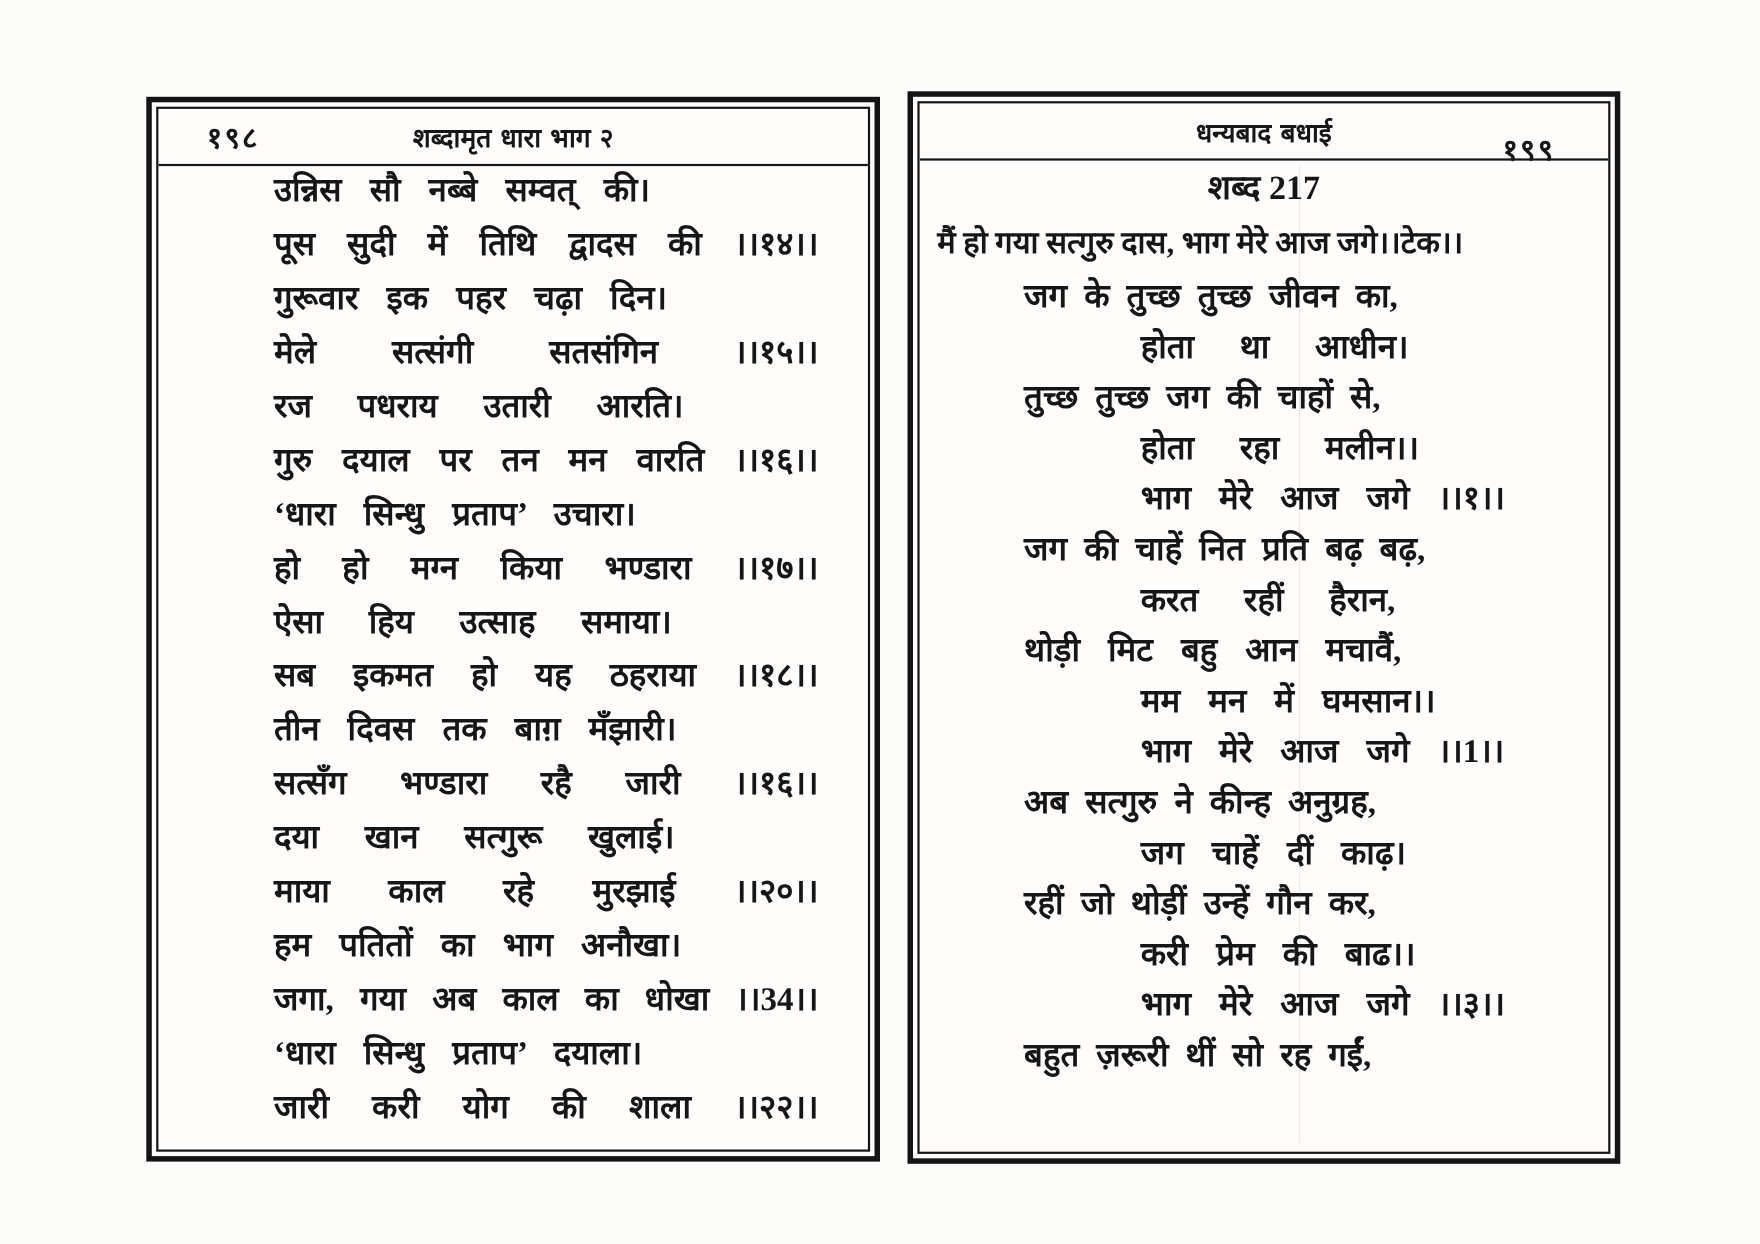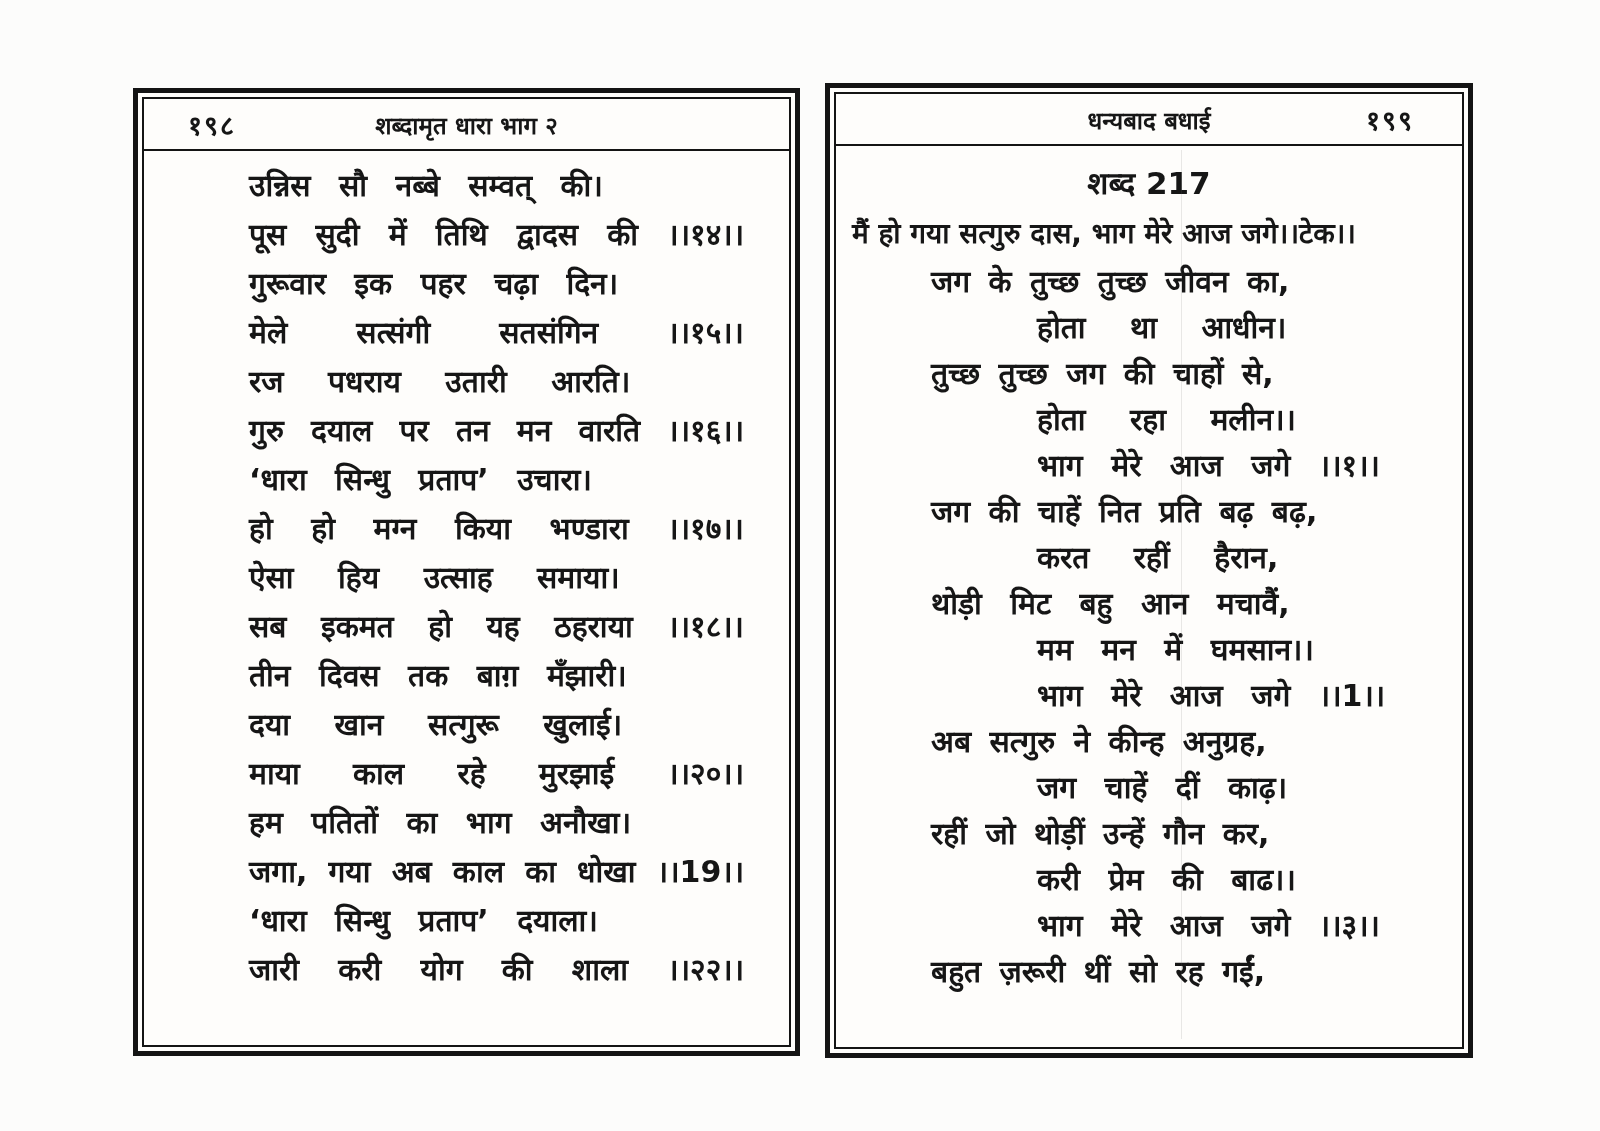--- a/index.html
+++ b/index.html
@@ -28,26 +28,26 @@
     border-bottom: 2px solid #141414;
     position: relative;
     display: flex; align-items: center; text-decoration: underline;
   }
   .pageno {
     font-size: 27px; font-weight: bold;
     position: absolute; top: 50%; transform: translateY(-50%);
     letter-spacing: 2px;
   }
   .pageno-left  { left: 44px; }
-  .pageno-right { right: 48px; }
+  .pageno-right { right: 48px; margin-top: 16px; }
   .htitle {
     position: absolute; left: 0; right: 0; text-align: center;
     font-size: 24px; font-weight: bold;
   }
-  .content { padding-top: 12px; }
+  .content { padding-top: 0; font-family: Liberation Serif, serif; }
   .vline {
     height: 49px;
     display: block;
     font-size: 30px;
     font-weight: 600;
     white-space: nowrap;
     line-height: 46px;
   }
   
   .lcontent .vline { padding-left: 105px; padding-right: 45px; }
@@ -97,24 +97,25 @@
         <div class="vline spread">पूस सुदी में तिथि द्वादस की ।।१४।।</div>
         <div class="vline ws2">गुरूवार इक पहर चढ़ा दिन।</div>
         <div class="vline spread">मेले सत्संगी सतसंगिन ।।१५।।</div>
         <div class="vline ws3">रज पधराय उतारी आरति।</div>
         <div class="vline spread">गुरु दयाल पर तन मन वारति ।।१६।।</div>
         <div class="vline ws2">‘धारा सिन्धु प्रताप’ उचारा।</div>
         <div class="vline spread">हो हो मग्न किया भण्डारा ।।१७।।</div>
         <div class="vline ws3">ऐसा हिय उत्साह समाया।</div>
         <div class="vline spread">सब इकमत हो यह ठहराया ।।१८।।</div>
         <div class="vline ws2">तीन दिवस तक बाग़ मँझारी।</div>
+        <div class="vline spread">सत्सँग भण्डारा रहै जारी ।।१६।।</div>
         <div class="vline ws3">दया खान सत्गुरू खुलाई।</div>
         <div class="vline spread">माया काल रहे मुरझाई ।।२०।।</div>
         <div class="vline ws2">हम पतितों का भाग अनौखा।</div>
-        <div class="vline spread">जगा, गया अब काल का धोखा ।।19।।</div>
+        <div class="vline spread">जगा, गया अब काल का धोखा ।।34।।</div>
         <div class="vline ws2">‘धारा सिन्धु प्रताप’ दयाला।</div>
         <div class="vline spread">जारी करी योग की शाला ।।२२।।</div>
       </div>
   </div>
 </div>
 
 <div class="page page-right">
   <div class="inner">
     <div class="pheader">
       <span class="htitle">धन्यबाद बधाई</span>

